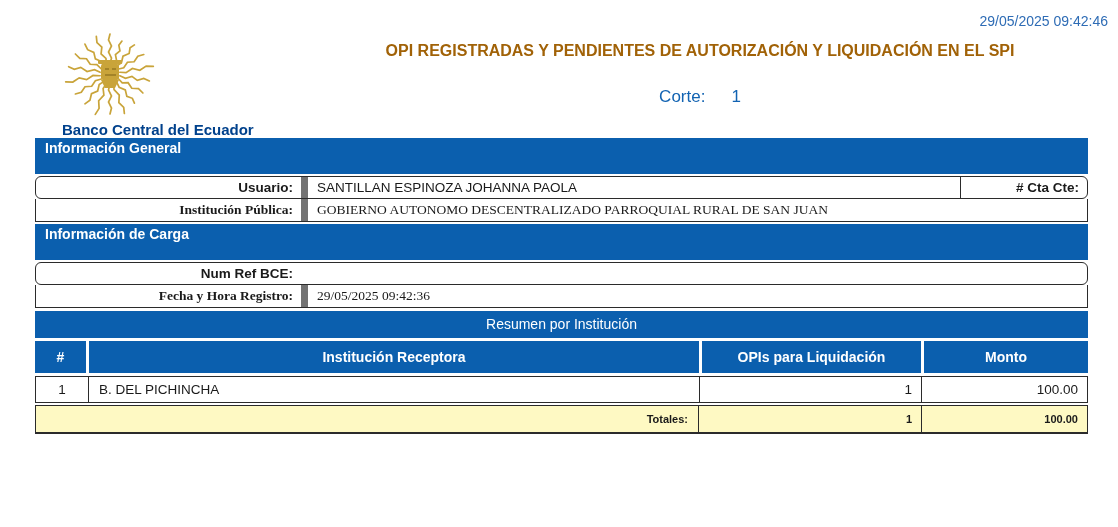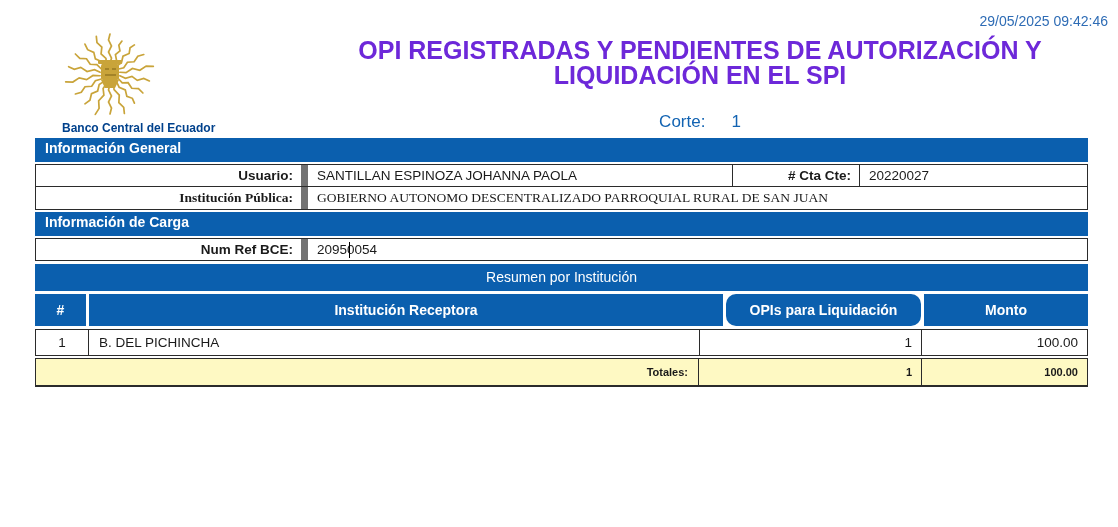--- a/index.html
+++ b/index.html
@@ -3,53 +3,53 @@
 <meta charset="utf-8">
 <style>
   * { box-sizing: border-box; margin: 0; padding: 0; }
   html,body { background:#ffffff; }
   body { font-family: "Liberation Sans", "DejaVu Sans", sans-serif; color:#1a1a1a; }
   .page { position:relative; width:1118px; height:527px; background:#fff; overflow:hidden; }
 
   
   .timestamp { position:absolute; top:13px; right:10px; font-size:14px; color:#2e6cb5; }
   .logo { position:absolute; left:48px; top:26px; width:124px; height:94px; }
-  .logo-caption { position:absolute; left:35px; top:121px; font-size:12px; font-weight:bold; color:#00418c;padding-left:27px; }
+  .logo-caption { position:absolute; left:35px; top:121px; font-size:15px; font-weight:bold; color:#00418c;padding-left:27px; }
   .title-block { position:absolute; left:310px; top:38px; width:780px; text-align:center; }
-  .report-title { font-size:25px; font-weight:bold; color:#6d28d9; line-height:25px; }
+  .report-title { font-size:16px; font-weight:bold; color:#a16207; line-height:25px; }
   .corte-line { margin-top:24px; font-size:17px; color:#1263b2; }
   .corte-line .corte-value { margin-left:26px; }
 
   
   .report { position:absolute; left:35px; top:138px; width:1053px; font-size:13.5px; }
 
   .section-bar { background:#0b5fae; color:#ffffff; font-weight:bold; font-size:14px;
-                 height:24px; line-height:20px; padding-left:10px; }
+                 height:36px; line-height:20px; padding-left:10px; }
   .section-bar.spaced { margin-top:2px; }
 
   .info-row { display:flex; height:23px; line-height:21px;
               border:1px solid #2b2b2b; background:#fff; }
-  .info-row.first { margin-top:2px; }
+  .info-row.first { margin-top:2px;border-radius:6px; }
   .info-row.joined { border-top:none;font-family:Liberation Serif, serif; }
   .cell-label { width:265px; padding-right:8px; text-align:right; font-weight:bold; }
   .cell-value { flex:1; padding-left:9px; border-left:7px solid #737373; position:relative; }
   .cell-label-inline { width:127px; padding-right:8px; text-align:right; font-weight:bold;
                        border-left:1px solid #2b2b2b; }
   .cell-value-right { width:228px; padding-left:9px; border-left:1px solid #2b2b2b; }
   .text-caret { position:absolute; left:41px; top:3px; width:1px; height:16px; background:#000; }
 
   
   .resumen-bar { margin-top:3px; background:#0b5fae; color:#fff; font-weight:normal; font-size:14px;
                  height:27px; line-height:27px; text-align:center; }
   .sum-head { display:flex; gap:3px; margin-top:3px; }
   .sum-head .hcell { background:#0b5fae; color:#fff; font-weight:bold; font-size:14px;
                      height:32px; line-height:32px; text-align:center; }
   .h-num { width:51px; }
   .h-inst { flex:1; }
-  .h-opis { width:195px;border-radius:10px; }
+  .h-opis { width:219px; }
   .h-monto { width:164px; }
 
   .sum-row { display:flex; margin-top:3px; height:27px; line-height:25px;
              border:1px solid #2b2b2b; background:#fff; }
   .c-num { width:53px; text-align:center; border-right:1px solid #2b2b2b; }
   .c-inst { flex:1; padding-left:10px; }
   .c-opis { width:222px; text-align:right; padding-right:9px; border-left:1px solid #2b2b2b; }
   .c-monto { width:166px; text-align:right; padding-right:9px; border-left:1px solid #2b2b2b; }
 
   .sum-total { display:flex; margin-top:2px; height:29px; line-height:26px;
@@ -114,38 +114,37 @@
   </div>
 
   <div class="report">
 
     <div class="section-bar">Información General</div>
 
     <div class="info-row first">
       <div class="cell-label">Usuario:</div>
       <div class="cell-value">SANTILLAN ESPINOZA JOHANNA PAOLA</div>
       <div class="cell-label-inline"># Cta Cte:</div>
-      <div class="cell-value-right">20220027</div>
     </div>
 
     <div class="info-row joined">
       <div class="cell-label">Institución Pública:</div>
       <div class="cell-value">GOBIERNO AUTONOMO DESCENTRALIZADO PARROQUIAL RURAL DE SAN JUAN</div>
     </div>
 
     <div class="section-bar spaced">Información de Carga</div>
 
     <div class="info-row first">
       <div class="cell-label">Num Ref BCE:</div>
-      <div class="cell-value">
-        <span>20950054</span>
-        <span class="text-caret"></span>
-      </div>
     </div>
 
+    <div class="info-row joined">
+      <div class="cell-label">Fecha y Hora Registro:</div>
+      <div class="cell-value">29/05/2025 09:42:36</div>
+    </div>
 
     <div class="resumen-bar">Resumen por Institución</div>
 
     <div class="sum-head">
       <div class="hcell h-num">#</div>
       <div class="hcell h-inst">Institución Receptora</div>
       <div class="hcell h-opis">OPIs para Liquidación</div>
       <div class="hcell h-monto">Monto</div>
     </div>
 

